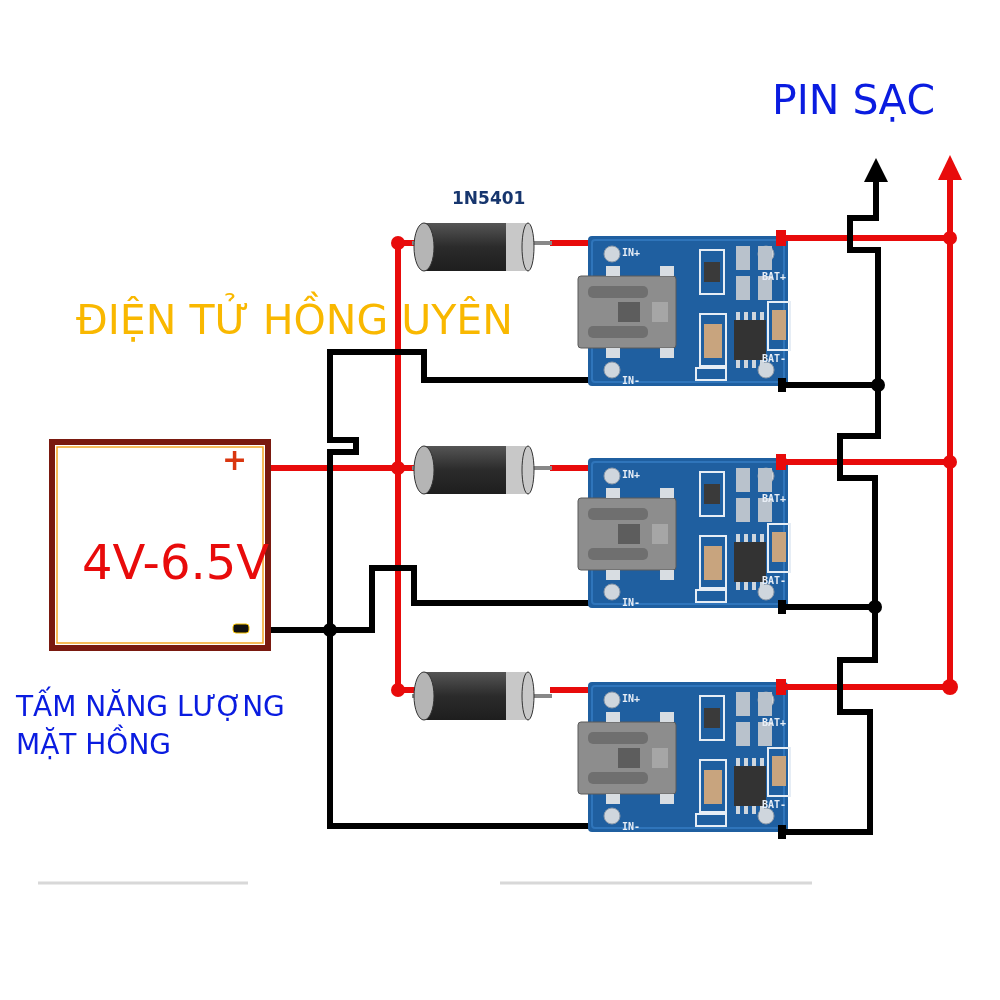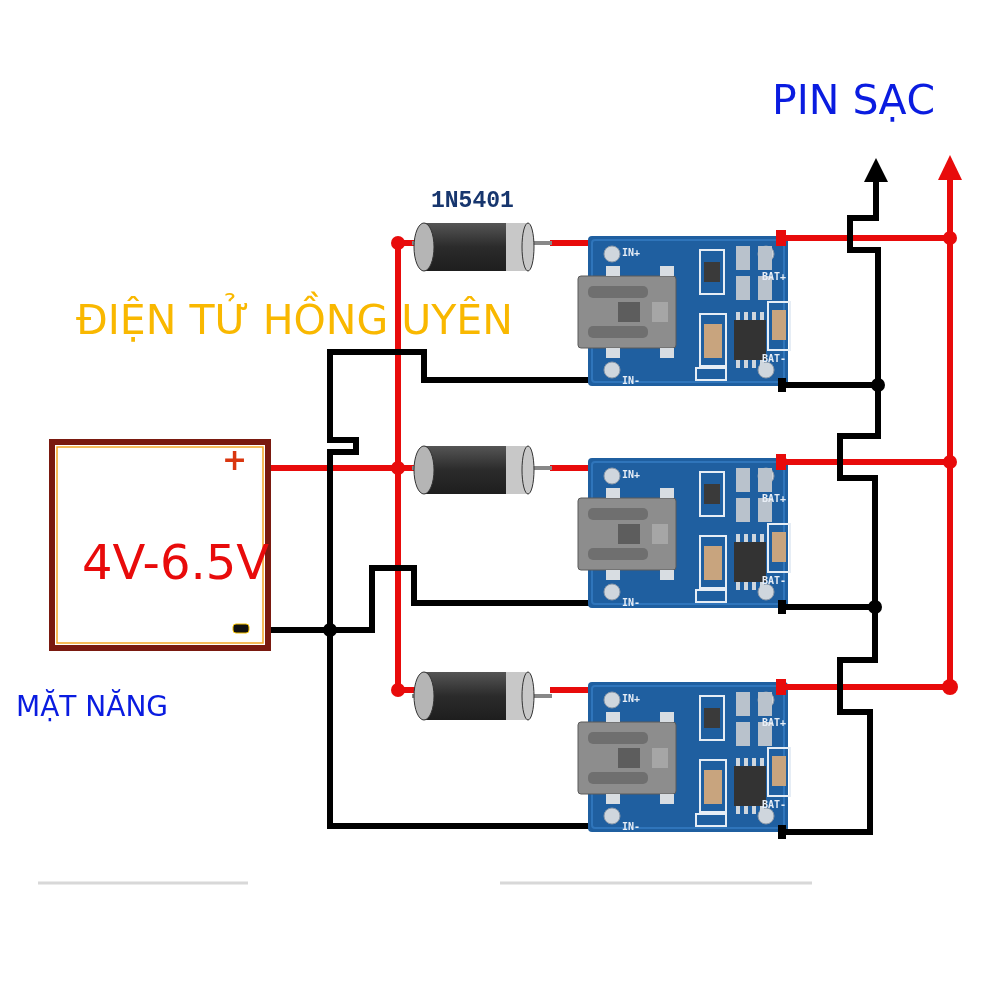--- a/index.html
+++ b/index.html
@@ -3,21 +3,21 @@
 <meta charset="utf-8">
 <style>
   html, body { margin: 0; padding: 0; background: #ffffff; }
   body { width: 1000px; height: 1000px; position: relative; overflow: hidden; font-family: "Liberation Sans", sans-serif; }
   svg { position: absolute; left: 0; top: 0; }
   .label { position: absolute; white-space: nowrap; font-family: "DejaVu Sans", "Liberation Sans", sans-serif; }
   #title-out { left: 772px; top: 76px; font-size: 41px; color: #0a1ce0; letter-spacing: 0px; }
   #watermark { left: 76px; top: 296px; font-size: 41px; color: #f9b800; letter-spacing: 0px; }
   #panel-title { left: 16px; top: 688px; font-size: 28px; color: #0a1ce0; line-height: 38px; }
   #panel-volt { left: 82px; top: 534px; font-size: 48px; color: #e80b0b; }
-  #diode-lbl { left: 431px; top: 188px; font-size: 23px; color: #17366e; font-weight: bold; font-family: Liberation Mono, monospace; }
+  #diode-lbl { left: 452px; top: 188px; font-size: 17px; color: #17366e; font-weight: bold; }
   .pcb-lbl { font-family: "DejaVu Sans Mono", "Liberation Mono", monospace; font-weight: bold; font-size: 10px; fill: #e8eef6; }
 </style>
 </head>
 <body>
 
 <svg width="1000" height="1000" viewBox="0 0 1000 1000">
   <defs>
     <linearGradient id="diodeBody" x1="0" y1="0" x2="0" y2="1">
       <stop offset="0" stop-color="#555"></stop>
       <stop offset="0.5" stop-color="#2b2b2b"></stop>
@@ -172,14 +172,15 @@
 
   <line x1="38" y1="883" x2="248" y2="883" stroke="#d8d8d8" stroke-width="3"></line>
   <line x1="500" y1="883" x2="812" y2="883" stroke="#d8d8d8" stroke-width="3"></line>
 </svg>
 
 <div class="label" id="diode-lbl">1N5401</div>
 <div class="label" id="title-out">PIN SẠC</div>
 <div class="label" id="watermark">ĐIỆN TỬ HỒNG UYÊN</div>
 <div class="label" id="panel-volt">4V-6.5V</div>
 <div class="label" id="panel-title">
-  <div>MẶT NĂNG</div>
+  <div>TẤM NĂNG LƯỢNG</div>
+  <div>MẶT HỒNG</div>
 </div>
 
 </body></html>

